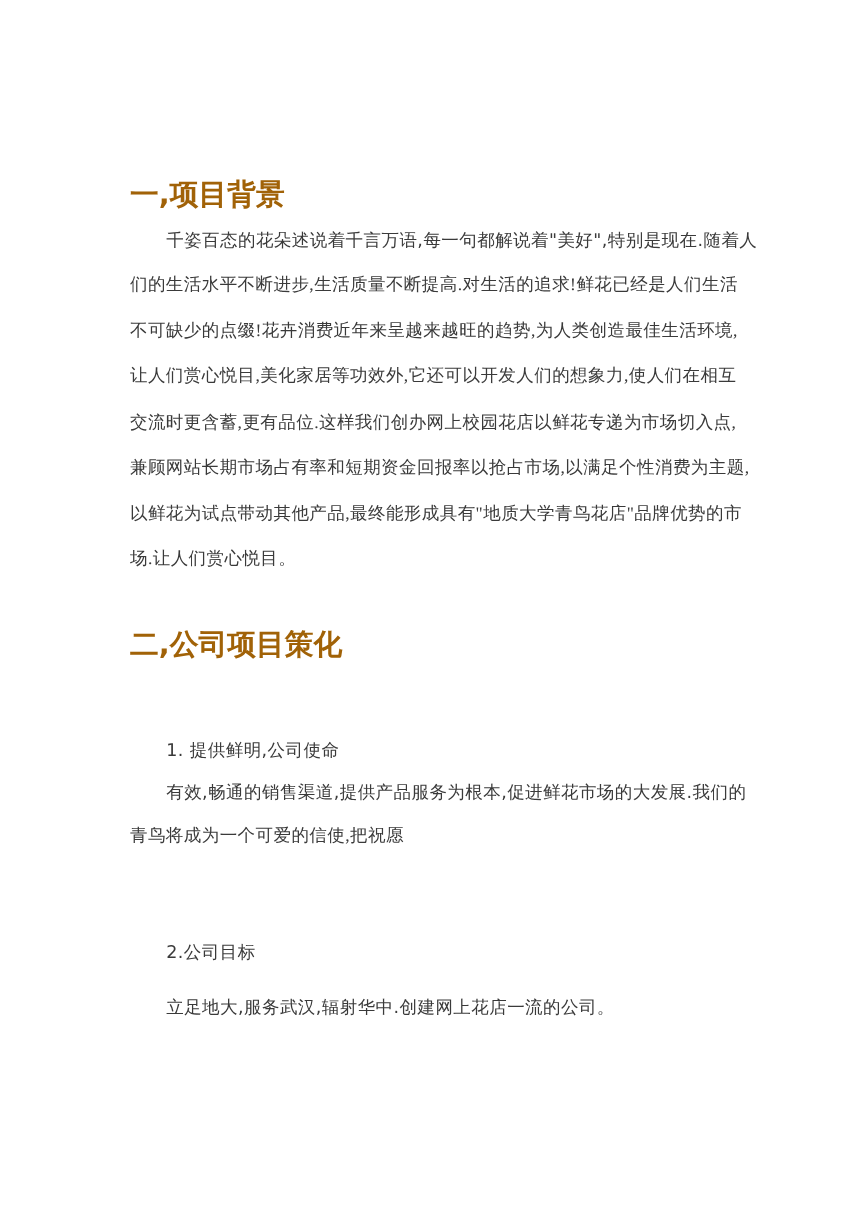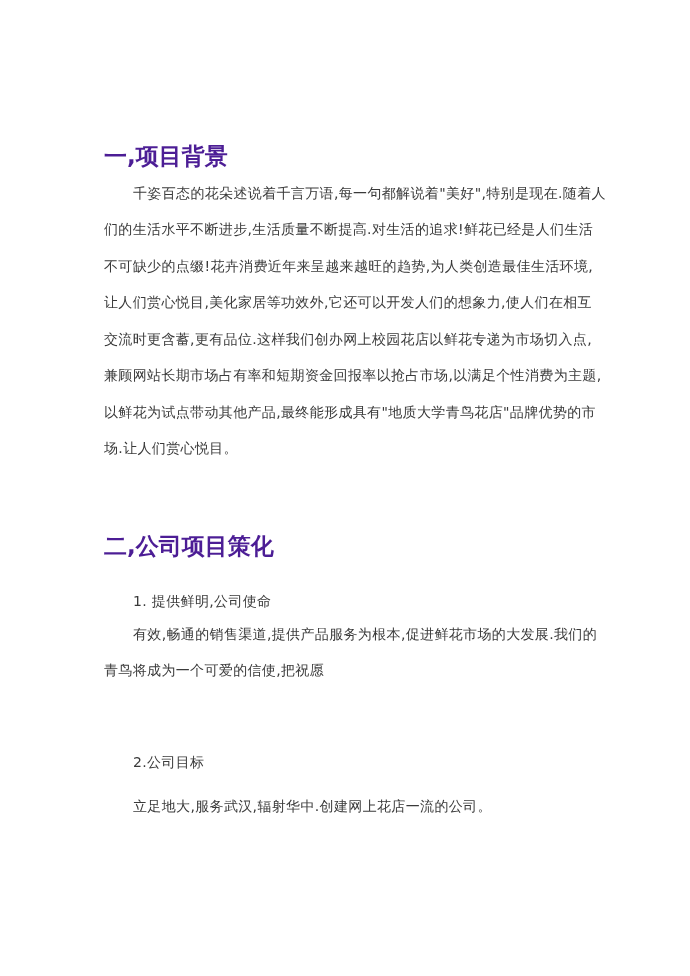--- a/index.html
+++ b/index.html
@@ -22,54 +22,54 @@
       width: 690px;
       height: 976px;
       background: #ffffff;
     }
     .heading {
       position: absolute;
       left: 104px;
       margin: 0;
       font-size: 23px;
       font-weight: bold;
-      color: #4c1d95;
+      color: #a16207;
       line-height: 28px;
       white-space: nowrap;
       letter-spacing: 0px;
     }
     .line {
       position: absolute;
       margin: 0;
       font-size: 14px;
       line-height: 18px;
       color: #3a3a3a;
       white-space: nowrap;
       letter-spacing: 0.35px;
     }
-    .l0 { left: 104px; }
+    .l0 { left: 104px; font-family: Liberation Serif, serif; }
     .l1 { left: 133px; }
   </style>
 </head>
 <body>
 
 <div class="page">
 
   <h2 class="heading" style="top:142px;">一,项目背景</h2>
 
   <p class="line l1" style="top:184px;">千姿百态的花朵述说着千言万语,每一句都解说着"美好",特别是现在.随着人</p>
   <p class="line l0" style="top:220px;">们的生活水平不断进步,生活质量不断提高.对生活的追求!鲜花已经是人们生活</p>
   <p class="line l0" style="top:257px;">不可缺少的点缀!花卉消费近年来呈越来越旺的趋势,为人类创造最佳生活环境,</p>
   <p class="line l0" style="top:293px;">让人们赏心悦目,美化家居等功效外,它还可以开发人们的想象力,使人们在相互</p>
   <p class="line l0" style="top:366px;">兼顾网站长期市场占有率和短期资金回报率以抢占市场,以满足个性消费为主题,</p>
   <p class="line l0" style="top:330px;">交流时更含蓄,更有品位.这样我们创办网上校园花店以鲜花专递为市场切入点,</p>
   <p class="line l0" style="top:403px;">以鲜花为试点带动其他产品,最终能形成具有"地质大学青鸟花店"品牌优势的市</p>
   <p class="line l0" style="top:439px;">场.让人们赏心悦目。</p>
 
-  <h2 class="heading" style="top:532px;">二,公司项目策化</h2>
+  <h2 class="heading" style="top:502px;">二,公司项目策化</h2>
 
   <p class="line l1" style="top:592px;">1. 提供鲜明,公司使命</p>
 
   <p class="line l0" style="top:661px;">青鸟将成为一个可爱的信使,把祝愿</p>
   <p class="line l1" style="top:625px;">有效,畅通的销售渠道,提供产品服务为根本,促进鲜花市场的大发展.我们的</p>
 
 
   <p class="line l1" style="top:753px;">2.公司目标</p>
 
   <p class="line l1" style="top:797px;text-align:right;">立足地大,服务武汉,辐射华中.创建网上花店一流的公司。</p>

